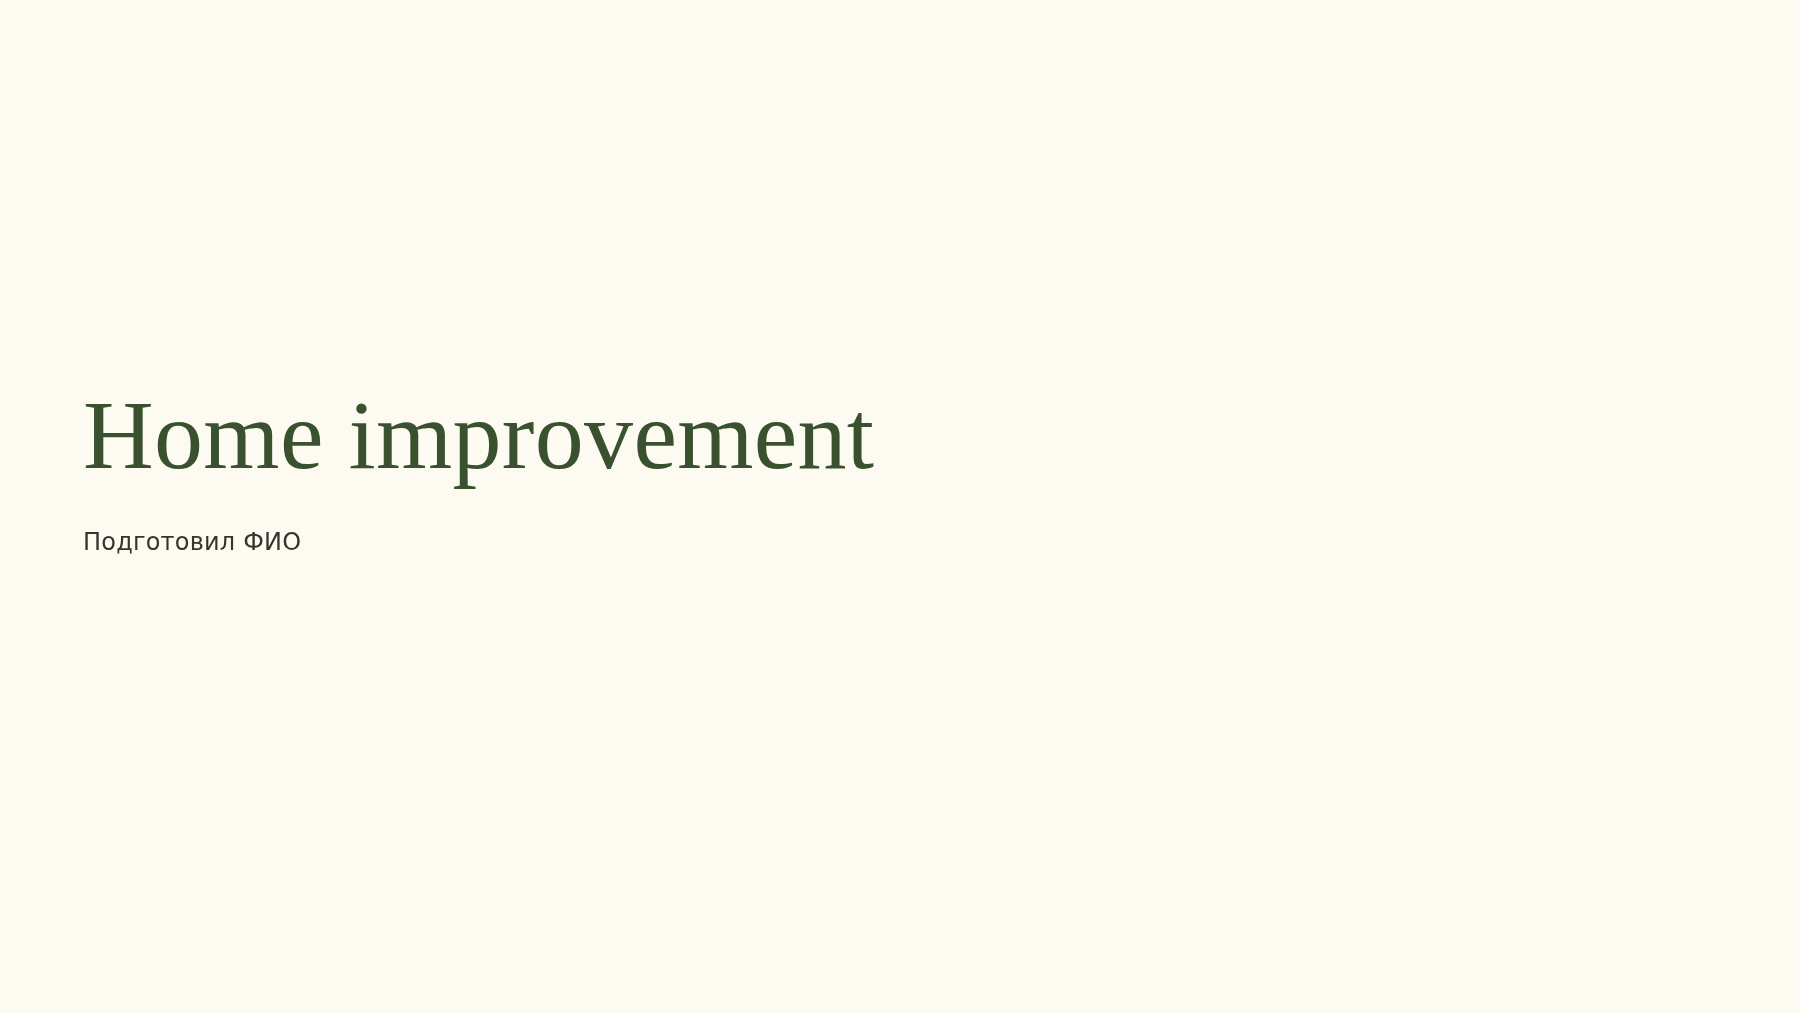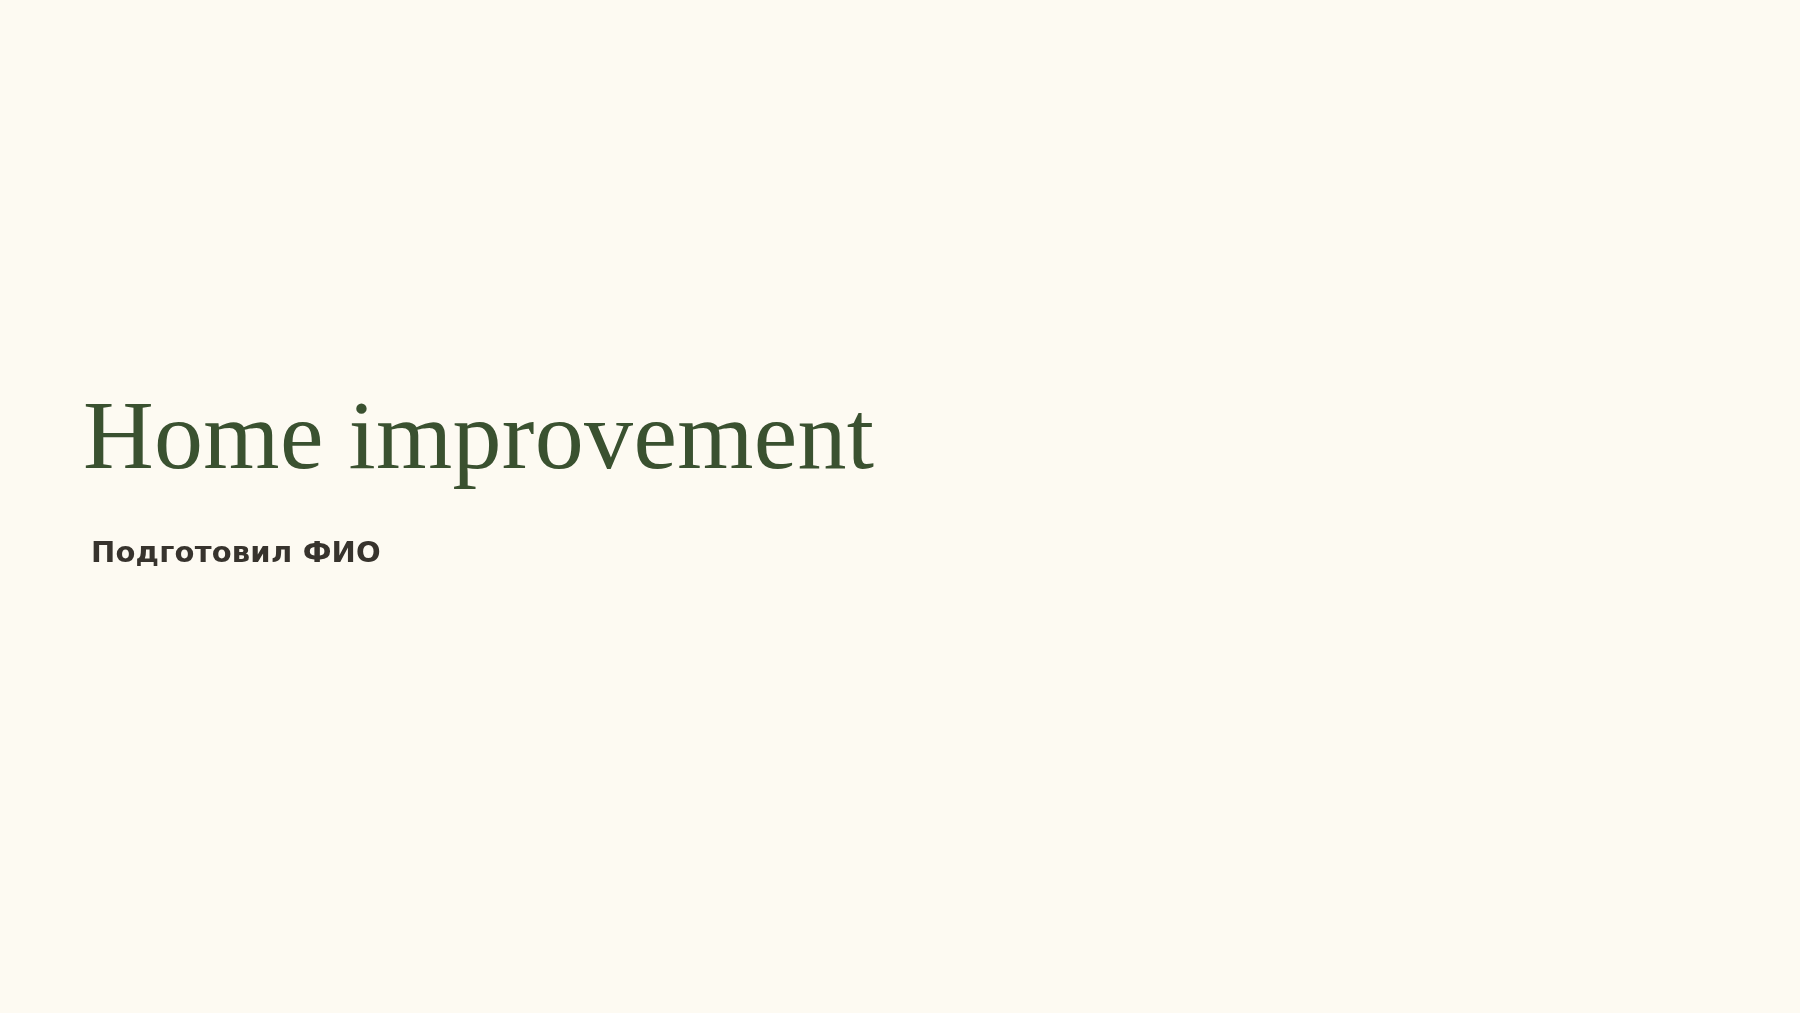--- a/index.html
+++ b/index.html
@@ -37,25 +37,25 @@
     font-family: "Liberation Serif", "DejaVu Serif", serif;
     font-weight: 400;
     font-size: 98px;
     line-height: 1.0;
     letter-spacing: 0.3px;
     color: #3a5130;
     white-space: nowrap;
   }
 
   .slide-subtitle {
-    margin: 8px;
+    margin: 0;
     padding-top: 46px;
     font-family: "DejaVu Sans", "Liberation Sans", sans-serif;
-    font-weight: 700;
-    font-size: 29px;
+    font-weight: 400;
+    font-size: 24px;
     line-height: 1.0;
     letter-spacing: 0.2px;
     color: #37332d;
     white-space: nowrap;
   }
 </style>
 </head>
 <body>
 
 <div class="slide" style="background: rgb(253, 250, 242);">

